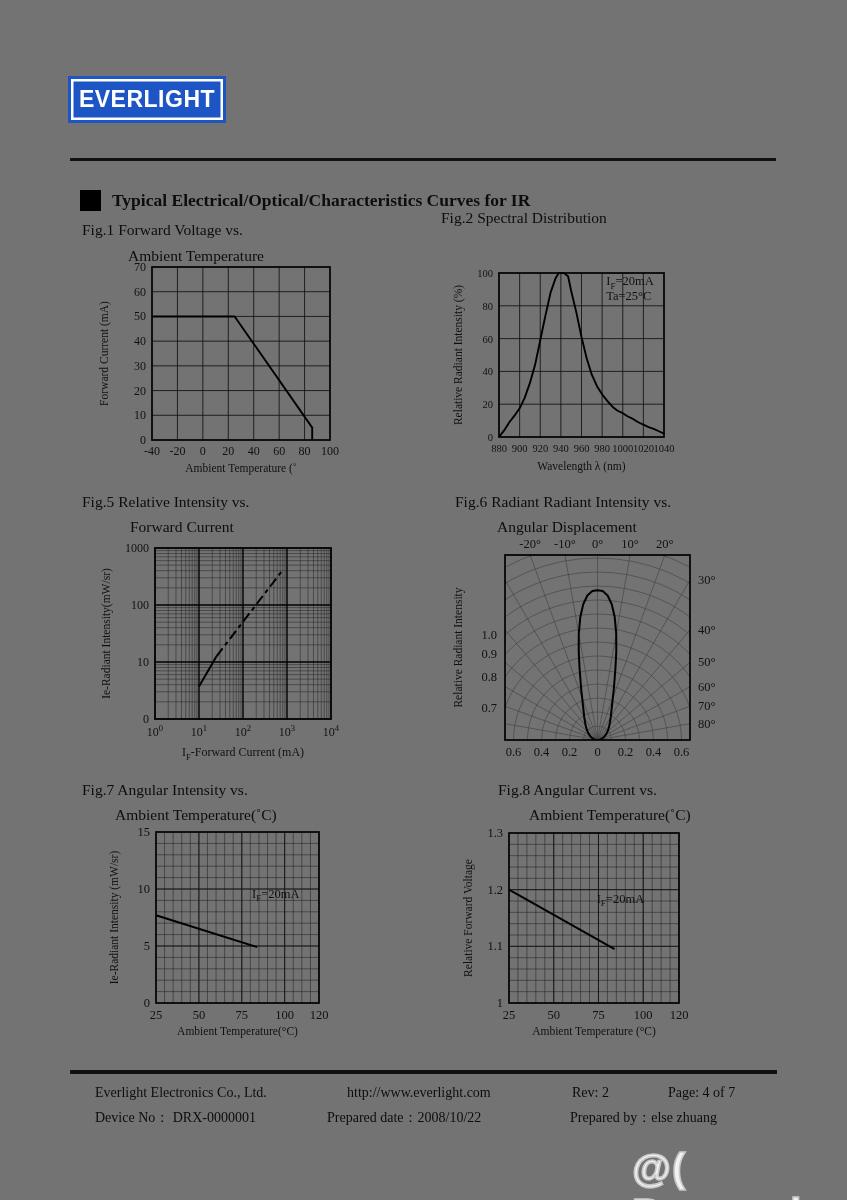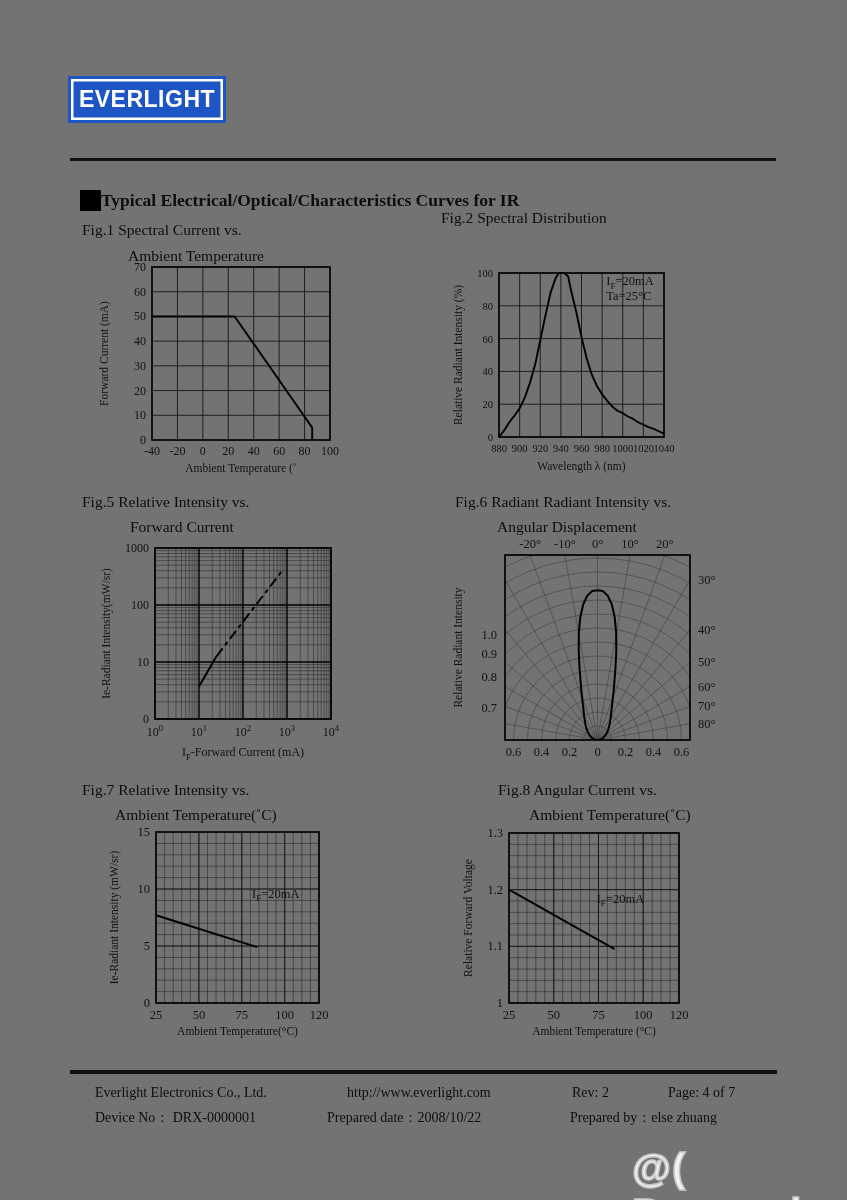--- a/index.html
+++ b/index.html
@@ -13,21 +13,21 @@
   .logo span{font-family:"Liberation Sans",sans-serif;font-weight:bold;
         font-size:23px;color:#ffffff;letter-spacing:.5px}
 
   .hr1{position:absolute;left:70px;top:158px;width:706px;height:3px;background:#111}
   .hr2{position:absolute;left:70px;top:1070px;width:707px;height:4px;background:#111}
 
   .product{position:absolute;left:560px;top:163px;width:216px;text-align:right;
         font-weight:bold;font-size:21px;text-decoration:underline;
         text-decoration-thickness:2px;text-underline-offset:3px}
 
-  .section{position:absolute;left:80px;top:190px;display:flex;align-items:center;}
+  .section{position:absolute;left:80px;top:190px;display:flex;align-items:center;gap:11px}
   .sq{width:21px;height:21px;background:#000}
   .section-title{font-weight:bold;font-size:17.5px}
 
   .cap{position:absolute;font-size:15.5px;white-space:nowrap}
   .c-f1a{left:82px;top:221px}   .c-f1b{left:128px;top:247px}
   .c-f2a{left:441px;top:209px}
   .c-f5a{left:82px;top:493px}   .c-f5b{left:130px;top:518px}
   .c-f6a{left:455px;top:493px}  .c-f6b{left:497px;top:518px}
   .c-f7a{left:82px;top:781px}   .c-f7b{left:115px;top:806px}
   .c-f8a{left:498px;top:781px}  .c-f8b{left:529px;top:806px}
@@ -64,28 +64,28 @@
   </div>
 
   <div class="hr1"></div>
 
 
   <div class="section">
     <span class="sq"></span>
     <span class="section-title">Typical Electrical/Optical/Characteristics Curves for IR</span>
   </div>
 
-  <div class="cap c-f1a">Fig.1 Spectral Current vs.</div>
+  <div class="cap c-f1a">Fig.1 Forward Voltage vs.</div>
   <div class="cap c-f1b">Ambient Temperature</div>
   <div class="cap c-f2a">Fig.2 Spectral Distribution</div>
   <div class="cap c-f5a">Fig.5 Relative Intensity vs.</div>
   <div class="cap c-f5b">Forward Current</div>
   <div class="cap c-f6a">Fig.6 Radiant Radiant Intensity vs.</div>
   <div class="cap c-f6b">Angular Displacement</div>
-  <div class="cap c-f7a">Fig.7 Relative Intensity vs.</div>
+  <div class="cap c-f7a">Fig.7 Angular Intensity vs.</div>
   <div class="cap c-f7b">Ambient Temperature(˚C)</div>
   <div class="cap c-f8a">Fig.8 Angular Current vs.</div>
   <div class="cap c-f8b">Ambient Temperature(˚C)</div>
 
   <svg class="chart svg-fig1" id="svg-fig1" width="320" height="235" viewBox="0 0 320 235">
       <line x1="89.42857142857143" y1="9" x2="89.42857142857143" y2="182" stroke="#111" stroke-width="0.85"></line>
       <line x1="114.85714285714286" y1="9" x2="114.85714285714286" y2="182" stroke="#111" stroke-width="0.85"></line>
       <line x1="140.28571428571428" y1="9" x2="140.28571428571428" y2="182" stroke="#111" stroke-width="0.85"></line>
       <line x1="165.71428571428572" y1="9" x2="165.71428571428572" y2="182" stroke="#111" stroke-width="0.85"></line>
       <line x1="191.14285714285714" y1="9" x2="191.14285714285714" y2="182" stroke="#111" stroke-width="0.85"></line>

